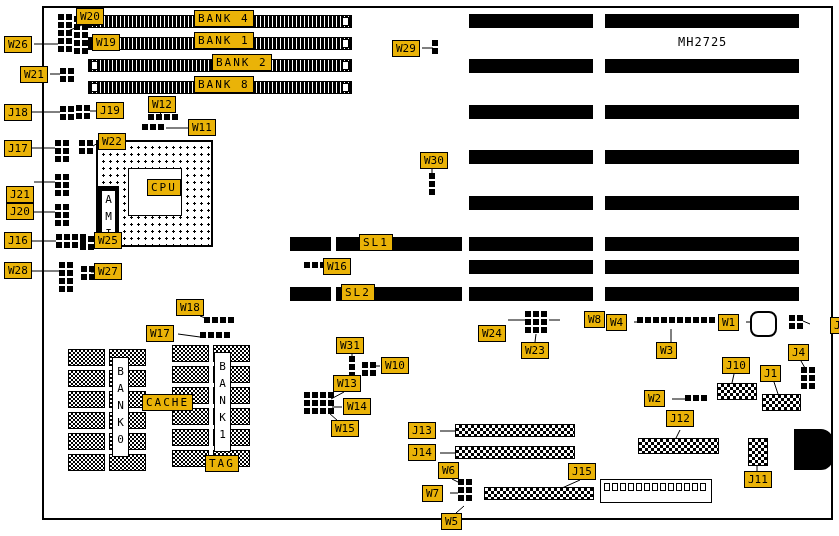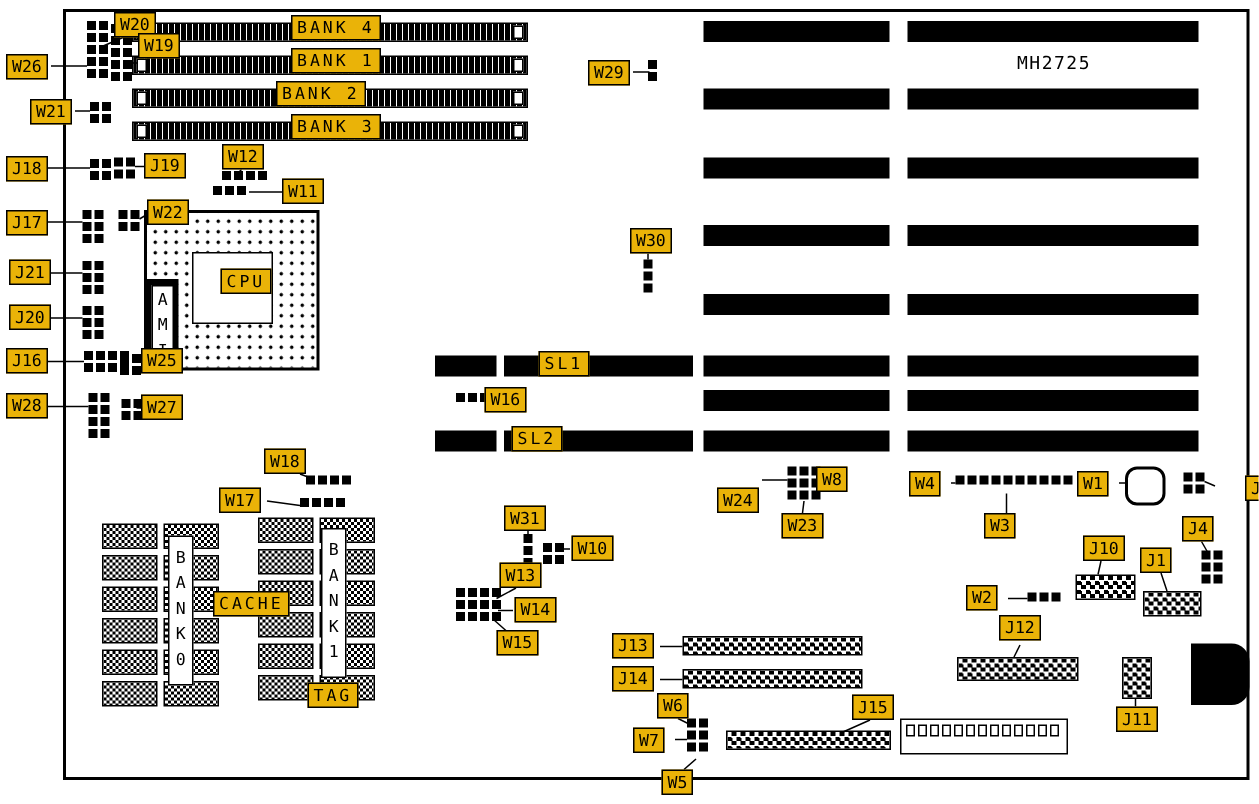--- a/index.html
+++ b/index.html
@@ -51,22 +51,22 @@
   <div class="simm" style="top:59px">
       <i class="l"></i>
       <i class="r"></i>
     </div>
   <div class="simm" style="top:81px">
       <i class="l"></i>
       <i class="r"></i>
     </div>
   <div class="lbl wide" style="left:194px;top:10px">BANK 4</div>
   <div class="lbl wide" style="left:194px;top:32px">BANK 1</div>
-  <div class="lbl wide" style="left:184px;top:54px">BANK 2</div>
-  <div class="lbl wide" style="left:194px;top:76px">BANK 3</div>
+  <div class="lbl wide" style="left:212px;top:54px">BANK 2</div>
+  <div class="lbl wide" style="left:194px;top:76px">BANK 8</div>
 
   <div class="bar" style="left:469px;top:14px;width:124px"></div>
   <div class="bar" style="left:605px;top:14px;width:194px"></div>
   <div class="bar" style="left:469px;top:59px;width:124px"></div>
   <div class="bar" style="left:605px;top:59px;width:194px"></div>
   <div class="bar" style="left:469px;top:105px;width:124px"></div>
   <div class="bar" style="left:605px;top:105px;width:194px"></div>
   <div class="bar" style="left:469px;top:150px;width:124px"></div>
   <div class="bar" style="left:605px;top:150px;width:194px"></div>
   <div class="bar" style="left:469px;top:196px;width:124px"></div>
@@ -411,30 +411,30 @@
       <line x1="734" y1="374" x2="732" y2="383"></line>
     <line x1="774" y1="382" x2="778" y2="394"></line>
       <line x1="801" y1="361" x2="805" y2="368"></line>
     <line x1="672" y1="399" x2="685" y2="399"></line>
       <line x1="680" y1="430" x2="676" y2="438"></line>
     <line x1="757" y1="471" x2="757" y2="466"></line>
   </svg>
 
   <div class="lbl" style="left:76px;top:8px">W20</div>
   <div class="lbl" style="left:4px;top:36px">W26</div>
-  <div class="lbl" style="left:92px;top:22px">W19</div>
+  <div class="lbl" style="left:92px;top:34px">W19</div>
   <div class="lbl" style="left:20px;top:66px">W21</div>
   <div class="lbl" style="left:392px;top:40px">W29</div>
   <div class="lbl" style="left:4px;top:104px">J18</div>
   <div class="lbl" style="left:96px;top:102px">J19</div>
   <div class="lbl" style="left:148px;top:96px">W12</div>
   <div class="lbl" style="left:188px;top:119px">W11</div>
   <div class="lbl" style="left:4px;top:140px">J17</div>
   <div class="lbl" style="left:98px;top:133px">W22</div>
-  <div class="lbl" style="left:6px;top:173px">J21</div>
+  <div class="lbl" style="left:6px;top:186px">J21</div>
   <div class="lbl" style="left:6px;top:203px">J20</div>
   <div class="lbl" style="left:4px;top:232px">J16</div>
   <div class="lbl" style="left:94px;top:232px">W25</div>
   <div class="lbl" style="left:4px;top:262px">W28</div>
   <div class="lbl" style="left:94px;top:263px">W27</div>
   <div class="lbl" style="left:420px;top:152px">W30</div>
   <div class="lbl" style="left:323px;top:258px">W16</div>
   <div class="lbl" style="left:176px;top:299px">W18</div>
   <div class="lbl" style="left:146px;top:325px">W17</div>
   <div class="lbl" style="left:336px;top:337px">W31</div>
@@ -442,21 +442,21 @@
   <div class="lbl" style="left:333px;top:375px">W13</div>
   <div class="lbl" style="left:343px;top:398px">W14</div>
   <div class="lbl" style="left:331px;top:420px">W15</div>
   <div class="lbl" style="left:408px;top:422px">J13</div>
   <div class="lbl" style="left:408px;top:444px">J14</div>
   <div class="lbl" style="left:438px;top:462px">W6</div>
   <div class="lbl" style="left:422px;top:485px">W7</div>
   <div class="lbl" style="left:441px;top:513px">W5</div>
   <div class="lbl" style="left:568px;top:463px">J15</div>
   <div class="lbl" style="left:478px;top:325px">W24</div>
-  <div class="lbl" style="left:544px;top:311px">W8</div>
+  <div class="lbl" style="left:584px;top:311px">W8</div>
   <div class="lbl" style="left:521px;top:342px">W23</div>
   <div class="lbl" style="left:606px;top:314px">W4</div>
   <div class="lbl" style="left:656px;top:342px">W3</div>
   <div class="lbl" style="left:718px;top:314px">W1</div>
   <div class="lbl" style="left:830px;top:317px">J9</div>
   <div class="lbl" style="left:722px;top:357px">J10</div>
   <div class="lbl" style="left:760px;top:365px">J1</div>
   <div class="lbl" style="left:788px;top:344px">J4</div>
   <div class="lbl" style="left:644px;top:390px">W2</div>
   <div class="lbl" style="left:666px;top:410px">J12</div>

